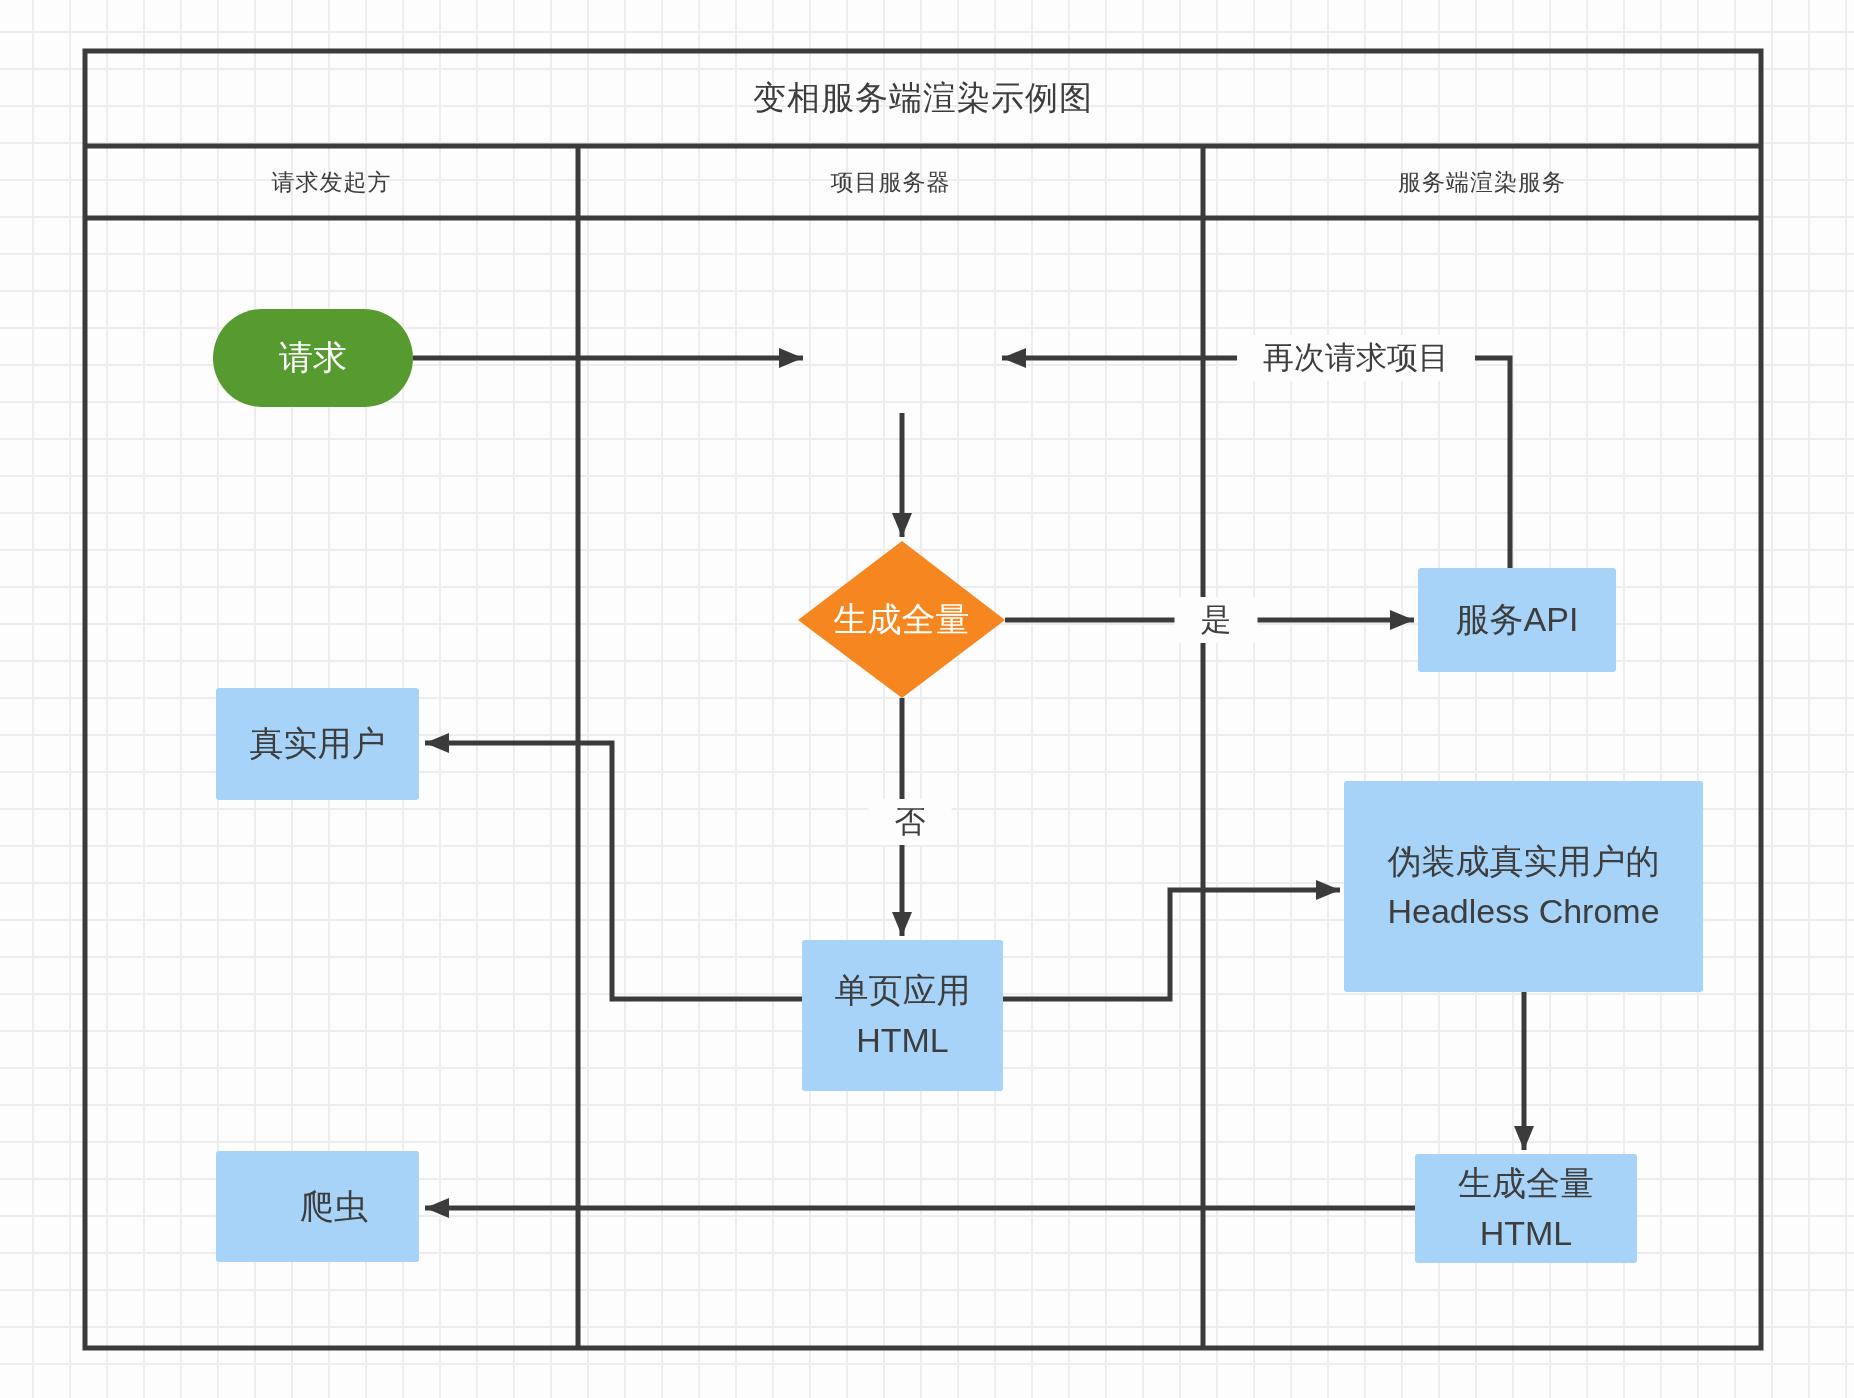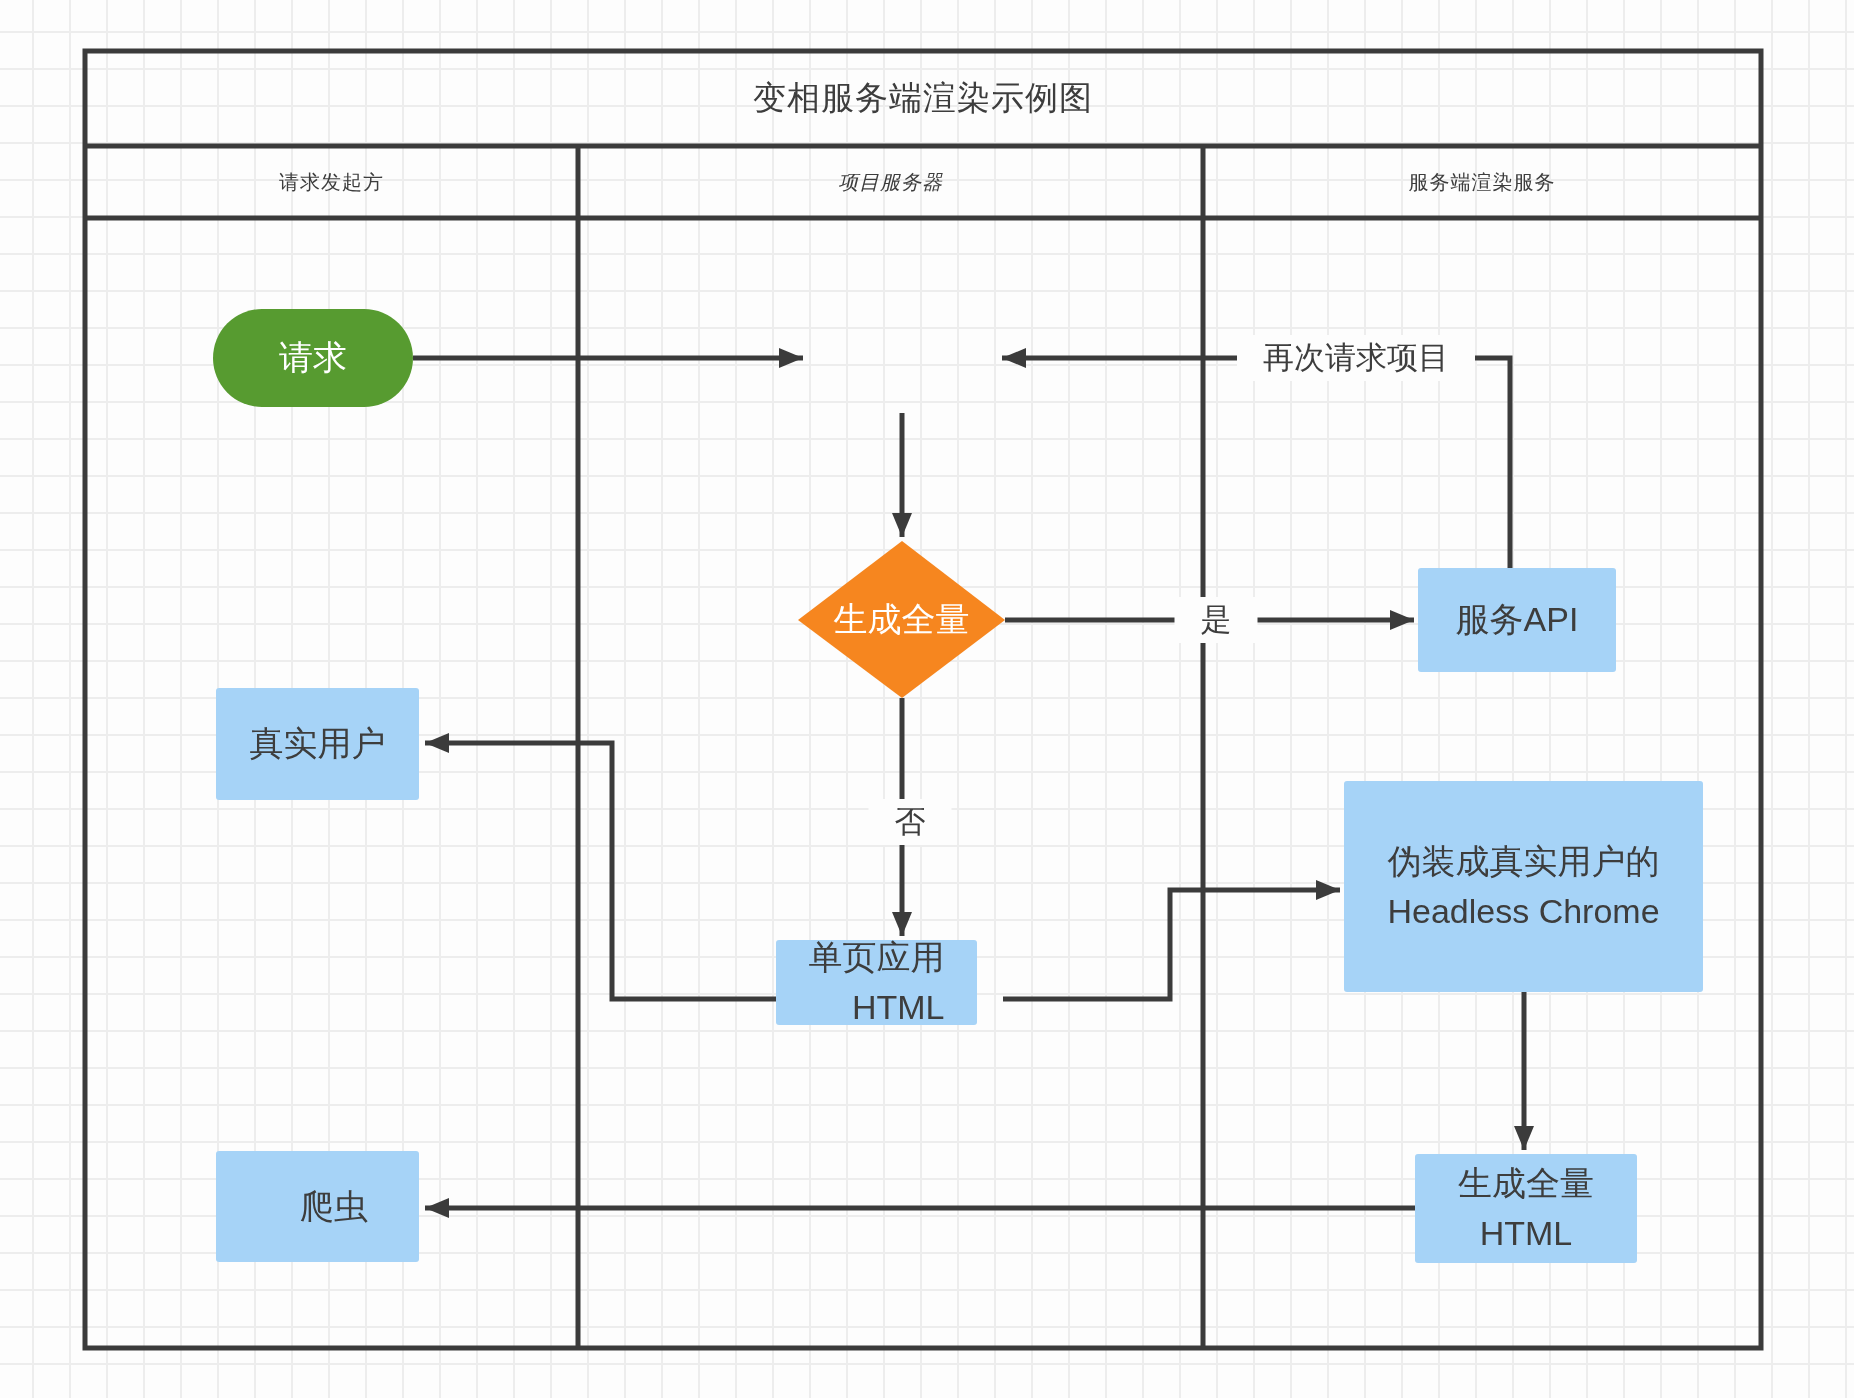--- a/index.html
+++ b/index.html
@@ -10,21 +10,21 @@
     background-image:
       linear-gradient(#ededed 2px, transparent 2px),
       linear-gradient(90deg, #ededed 2px, transparent 2px);
     background-size:37px 37px;
     background-position:-5px -6px;
     color:#3d3d3d;
   }
   .layer{position:absolute;left:0;top:0;}
   .abs{position:absolute;display:flex;align-items:center;justify-content:center;text-align:center;box-sizing:border-box;}
   .title{font-size:33px;letter-spacing:1px;}
-  .lane-header{font-size:20px;letter-spacing:1px;}
+  .lane-header{font-size:23px;letter-spacing:1px;}
   .node{font-size:34px;line-height:1.45;}
   .node.blue{background:#a6d3f7;border-radius:3px;}
   .node.green{background:#579b30;color:#ffffff;border-radius:49px;}
   .node.orange-label{color:#ffffff;background:transparent;}
   .node .stack{display:block;}
   .node .stack span{display:block;}
   .edge-label{
     position:absolute;transform:translate(-50%,-50%);
     background:#fdfdfd;padding:2px 26px;font-size:31px;white-space:nowrap;
   }
@@ -55,40 +55,40 @@
     <path d="M802 999 H612 V743 H425" stroke="#3b3b3b" stroke-width="5" fill="none" marker-end="url(#arrow)"></path>
     <path d="M1003 999 H1170 V890 H1340" stroke="#3b3b3b" stroke-width="5" fill="none" marker-end="url(#arrow)"></path>
     <path d="M1524 992 V1150" stroke="#3b3b3b" stroke-width="5" fill="none" marker-end="url(#arrow)"></path>
     <path d="M1415 1208 H425" stroke="#3b3b3b" stroke-width="5" fill="none" marker-end="url(#arrow)"></path>
 
     <polygon points="902,541 1005,620 902,698 798,620" fill="#f6861f"></polygon>
   </svg>
 
   <div class="abs title" style="left:85px;top:51px;width:1676px;height:95px;">变相服务端渲染示例图</div>
   <div class="abs lane-header" style="left:85px;top:146px;width:493px;height:72px;">请求发起方</div>
-  <div class="abs lane-header" style="left:578px;top:146px;width:625px;height:72px;font-style:italic;">项目服务器</div>
+  <div class="abs lane-header" style="left:578px;top:146px;width:625px;height:72px;">项目服务器</div>
   <div class="abs lane-header" style="left:1203px;top:146px;width:558px;height:72px;">服务端渲染服务</div>
 
   <div class="abs node green" style="left:213px;top:309px;width:200px;height:98px;text-align:center;">请求</div>
 
 
   <div class="abs node orange-label" style="left:798px;top:541px;width:207px;height:157px;">生成全量</div>
 
   <div class="abs node blue" style="left:1418px;top:568px;width:198px;height:104px;">服务API</div>
 
   <div class="abs node blue" style="left:216px;top:688px;width:203px;height:112px;">真实用户</div>
 
   <div class="abs node blue" style="left:1344px;top:781px;width:359px;height:211px;">
     <span class="stack">
       <span>伪装成真实用户的</span>
       <span>Headless Chrome</span>
     </span>
   </div>
 
-  <div class="abs node blue" style="left:776px;top:940px;width:201px;height:85px;text-align:right;">
+  <div class="abs node blue" style="left:802px;top:940px;width:201px;height:151px;">
     <span class="stack">
       <span>单页应用</span>
       <span>HTML</span>
     </span>
   </div>
 
   <div class="abs node blue" style="left:216px;top:1151px;width:203px;height:111px;padding-left:33px;">爬虫</div>
 
   <div class="abs node blue" style="left:1415px;top:1154px;width:222px;height:109px;">
     <span class="stack">

